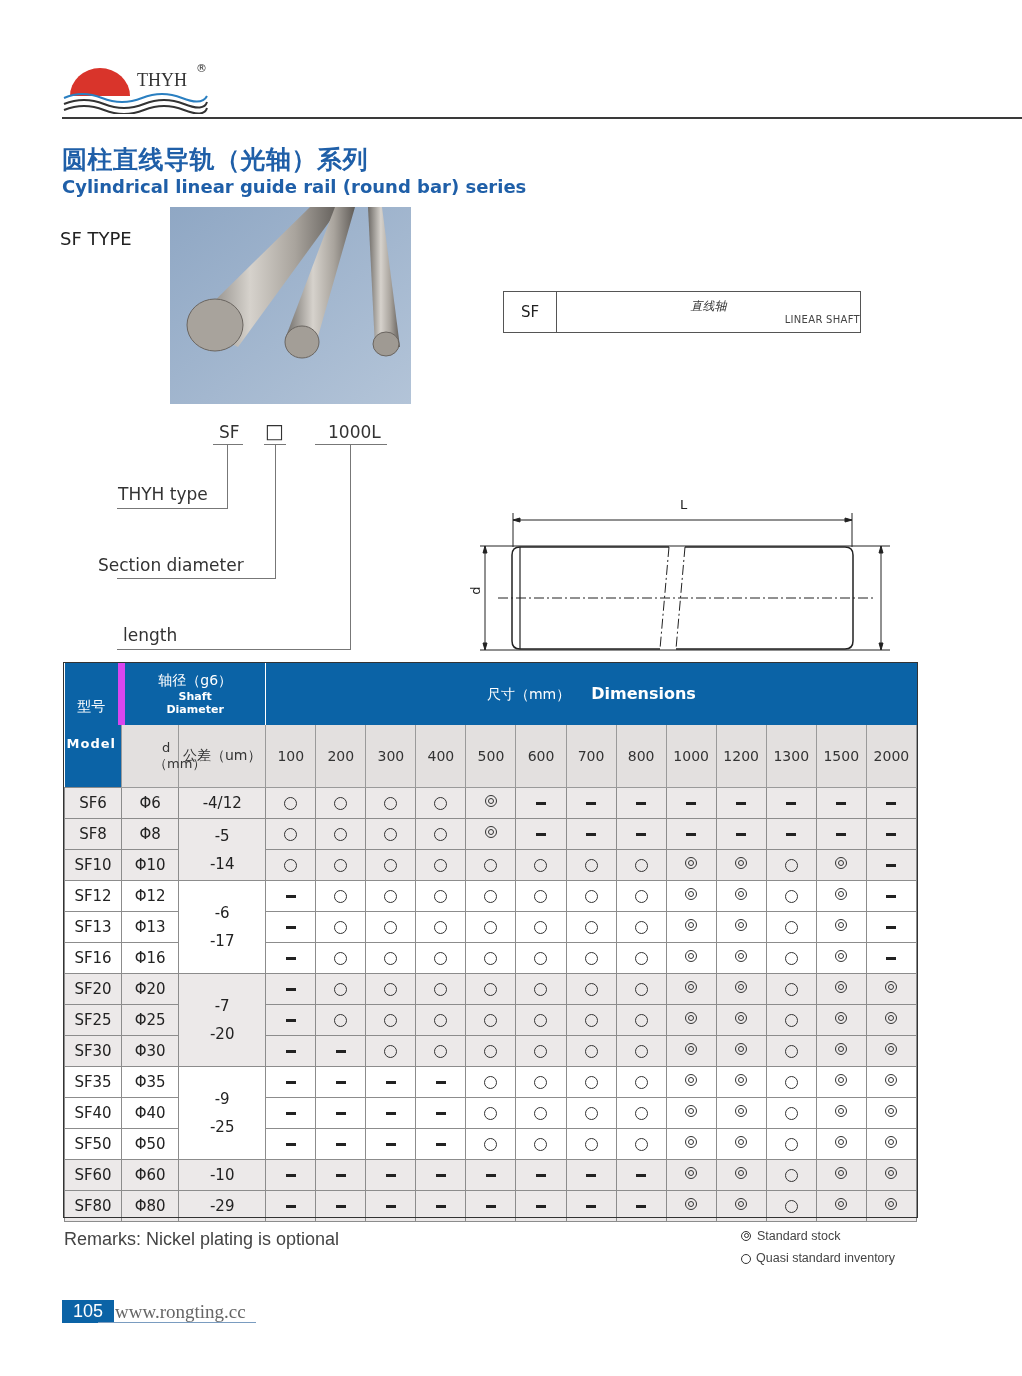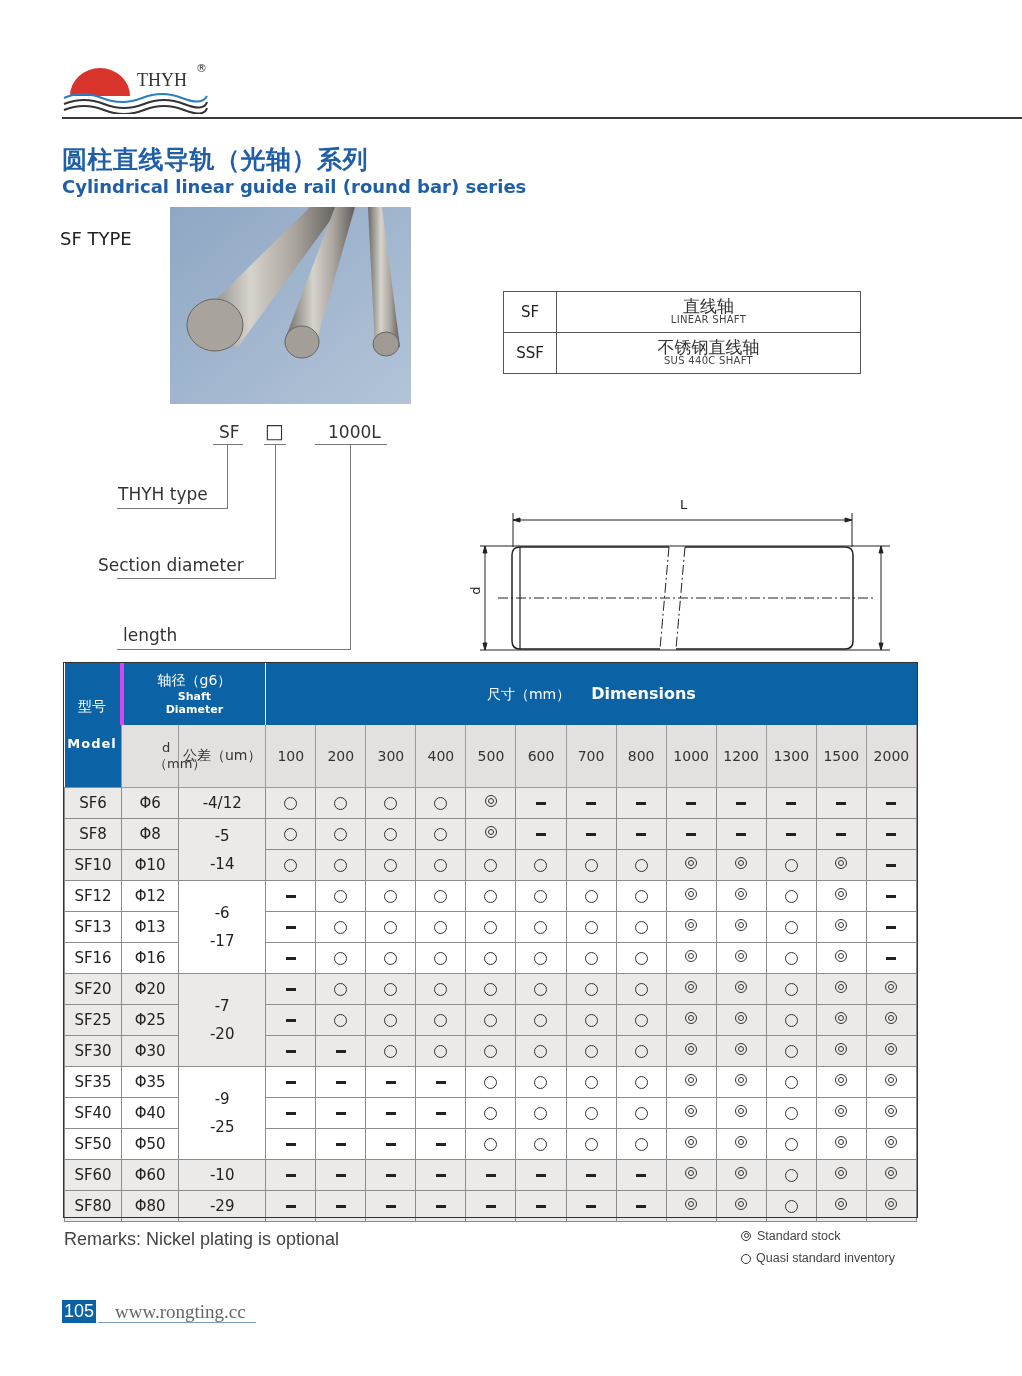--- a/index.html
+++ b/index.html
@@ -19,22 +19,22 @@
   .photo { left: 170px; top: 207px; width: 241px; height: 197px; overflow: hidden; }
 
   
   .code-lbl { font-size: 17px; color: #333; }
   .line { background: #777; }
 
   
   .type-table { left: 503px; top: 291px; width: 358px; border-collapse: collapse; }
   .type-table td { border: 1px solid #555; height: 40px; padding: 0; text-align: center; }
   .type-table td.code { width: 52px; font-size: 15px; color: #222; }
-  .type-table .cn { font-size: 17px; color: #333; line-height: 14px; }
-  .type-table .en { font-size: 10px; color: #444; line-height: 13px; letter-spacing: 0.3px; }
+  .type-table .cn { font-size: 12px; color: #333; line-height: 14px; font-style: italic; }
+  .type-table .en { font-size: 10px; color: #444; line-height: 13px; letter-spacing: 0.3px; text-align: right; }
 
   
   .spec { left: 64px; top: 663px; width: 853px; border-collapse: collapse; table-layout: fixed; }
   .spec td, .spec th { padding: 0; text-align: center; font-weight: normal; }
   .spec .blue { background: #0b63a6; color: #fff; }
   .spec .hdr-top { height: 62px; }
   .spec .sub th { height: 62px; background: #e3e0df; color: #333; font-size: 14px; border: 1px solid #9a9a9a; border-top: none; }
   .spec tbody td { height: 30px; font-size: 15px; color: #222; border: 1px solid #8c8c8c; }
   .spec tbody tr.g td { background: #ece9e9; }
   .spec tbody tr.w td { background: #ffffff; }
@@ -47,21 +47,21 @@
   .mark-double { display: inline-block; width: 10px; height: 10px; border: 1.3px solid #333; border-radius: 50%; position: relative; vertical-align: middle; margin-top: -6px; }
   .mark-double::after { content: ""; position: absolute; left: 2px; top: 2px; width: 4px; height: 4px; border: 1.2px solid #333; border-radius: 50%; }
   .mark-dash { display: inline-block; width: 10px; height: 3px; background: #222; vertical-align: middle; }
 
   .remarks { left: 64px; top: 1229px; font-size: 18px; color: #444; font-family: "Liberation Sans", sans-serif; text-align: right; }
   .legend { left: 741px; font-size: 12.5px; color: #444; font-family: "Liberation Sans", sans-serif; }
   .legend .mark-circle { width: 8px; height: 8px; margin-right: 5px; }
   .legend .mark-double { width: 8px; height: 8px; margin-right: 6px; margin-top: -2px; }
   .legend .mark-double::after { left: 1.5px; top: 1.5px; width: 3px; height: 3px; }
 
-  .page-num { left: 62px; top: 1300px; width: 34px; height: 23px; background: #0b63a6; color: #fff;
+  .page-num { left: 62px; top: 1300px; width: 52px; height: 23px; background: #0b63a6; color: #fff;
               font-size: 18px; font-family: "Liberation Sans", sans-serif; text-align: center; line-height: 23px; }
   .site { left: 115px; top: 1301px; font-size: 19px; color: #666; font-family: "Liberation Serif", serif; }
   .site-rule { left: 98px; top: 1322px; width: 158px; height: 1px; background: #7a9cc0; }
 </style>
 </head>
 <body>
 
 <div class="abs logo">
   <svg width="150" height="52" viewBox="0 0 150 52">
     <path d="M8 34 A 30 28 0 0 1 68 34 Z" fill="#d9342b"></path>
@@ -125,27 +125,20 @@
   <span class="abs code-lbl" style="left:123px;top:625px;">length</span>
 </div>
 
 <table class="abs type-table">
   <tbody>
     <tr>
       <td class="code">SF</td>
       <td>
           <div class="cn">直线轴</div>
           <div class="en">LINEAR  SHAFT</div>
-        </td>
-    </tr>
-    <tr>
-      <td class="code">SSF</td>
-      <td>
-          <div class="cn">不锈钢直线轴</div>
-          <div class="en">SUS  440C  SHAFT</div>
         </td>
     </tr>
   </tbody>
 </table>
 
 <div class="abs" style="left:470px;top:495px;width:420px;height:165px;">
   <svg width="420" height="165" viewBox="0 0 420 165">
     <g stroke="#222" fill="none" stroke-width="1">
       <line x1="43" y1="18" x2="43" y2="52"></line>
       <line x1="382" y1="18" x2="382" y2="52"></line>
@@ -182,21 +175,21 @@
       <col style="width:57px">
       <col style="width:87px">
     <col span="13" style="width:50px">
   </colgroup>
   <thead>
     <tr class="hdr-top">
       <th class="blue" rowspan="2" style="vertical-align:bottom;padding-bottom:36px;">
         <div style="font-size:14px;margin-top:16px;">型号</div>
         <div style="font-size:13px;font-weight:bold;margin-top:20px;letter-spacing:1px;">Model</div>
       </th>
-      <th class="blue" colspan="2" style="border-left:4px solid #d946ef;text-align:center;">
+      <th class="blue" colspan="2" style="border-left:7px solid #d946ef;text-align:center;">
         <div style="font-size:14px;">轴径（g6）</div>
         <div style="font-size:11px;font-weight:bold;line-height:13px;">Shaft</div>
         <div style="font-size:11px;font-weight:bold;line-height:13px;">Diameter</div>
       </th>
       <th class="blue" colspan="13" style="border-left:1px solid #fff;">
         <span style="font-size:14px;">尺寸（mm）</span>
         <span style="font-size:16px;margin-left:16px;font-weight:bold;">Dimensions</span>
       </th>
     </tr>
     <tr class="sub" id="sub-row">

